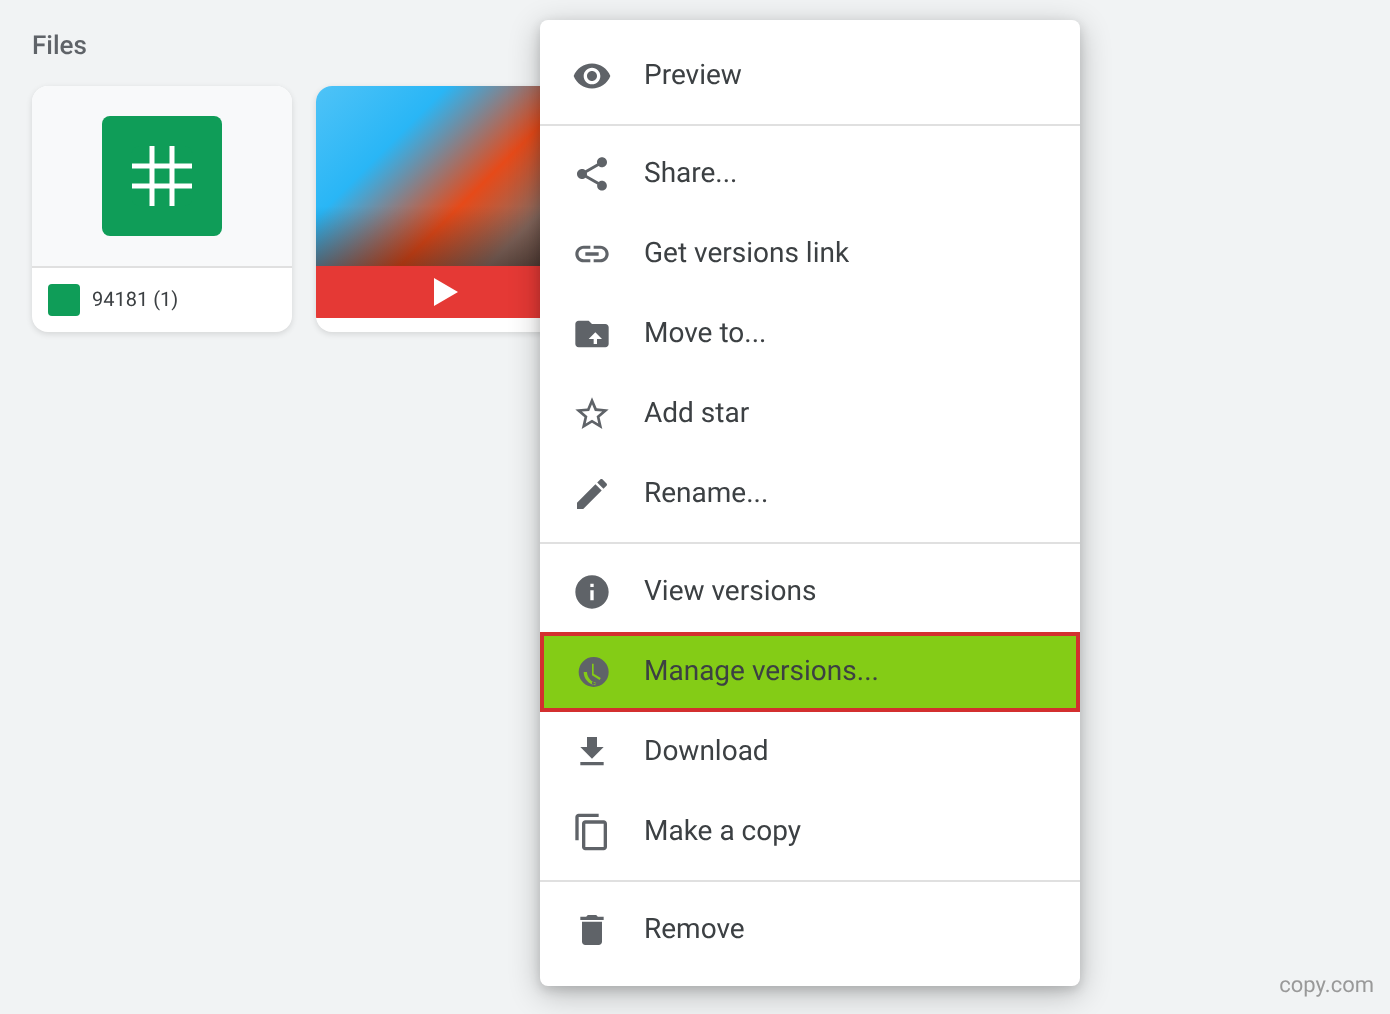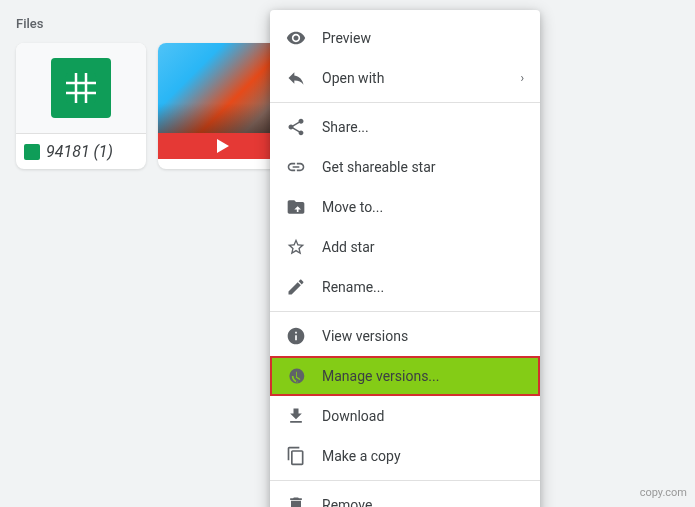--- a/index.html
+++ b/index.html
@@ -68,26 +68,25 @@
 
     .file-icon-small {
       width: 16px;
       height: 16px;
       background: #0f9d58;
       border-radius: 2px;
       flex-shrink: 0;
     }
 
     .file-name {
-      font-size: 16px;
+      font-size: 10px;
       color: #3c4043;
       overflow: hidden;
       text-overflow: ellipsis;
       white-space: nowrap;
-      font-style: italic;
     }
 
     .file-card-2 {
       width: 130px;
       background: #fff;
       border-radius: 8px;
       overflow: hidden;
       box-shadow: 0 1px 3px rgba(0,0,0,0.12);
       cursor: pointer;
       position: relative;
@@ -236,48 +235,39 @@
 
   <div class="menu-item">
     <span class="menu-item-icon">
       <svg viewBox="0 0 24 24">
           <path d="M12 4.5C7 4.5 2.73 7.61 1 12c1.73 4.39 6 7.5 11 7.5s9.27-3.11 11-7.5c-1.73-4.39-6-7.5-11-7.5zm0 12.5c-2.76 0-5-2.24-5-5s2.24-5 5-5 5 2.24 5 5-2.24 5-5 5zm0-8c-1.66 0-3 1.34-3 3s1.34 3 3 3 3-1.34 3-3-1.34-3-3-3z"></path>
         </svg>
     </span>
     <span class="menu-item-label">Preview</span>
   </div>
 
-  <div class="menu-item">
-    <span class="menu-item-icon">
-      <svg viewBox="0 0 24 24">
-          <path d="M10 9V5l-7 7 7 7v-4.1c5 0 8.5 1.6 11 5.1-1-5-4-10-11-11z"></path>
-        </svg>
-    </span>
-    <span class="menu-item-label">Open with</span>
-    <span class="menu-item-arrow">›</span>
-  </div>
 
   <div class="menu-divider"></div>
 
   <div class="menu-item">
     <span class="menu-item-icon">
       <svg viewBox="0 0 24 24">
           <path d="M18 16.08c-.76 0-1.44.3-1.96.77L8.91 12.7c.05-.23.09-.46.09-.7s-.04-.47-.09-.7l7.05-4.11c.54.5 1.25.81 2.04.81 1.66 0 3-1.34 3-3s-1.34-3-3-3-3 1.34-3 3c0 .24.04.47.09.7L8.04 9.81C7.5 9.31 6.79 9 6 9c-1.66 0-3 1.34-3 3s1.34 3 3 3c.79 0 1.5-.31 2.04-.81l7.12 4.16c-.05.21-.08.43-.08.65 0 1.61 1.31 2.92 2.92 2.92s2.92-1.31 2.92-2.92-1.31-2.92-2.92-2.92z"></path>
         </svg>
     </span>
     <span class="menu-item-label">Share...</span>
   </div>
 
   <div class="menu-item">
     <span class="menu-item-icon">
       <svg viewBox="0 0 24 24">
           <path d="M3.9 12c0-1.71 1.39-3.1 3.1-3.1h4V7H7c-2.76 0-5 2.24-5 5s2.24 5 5 5h4v-1.9H7c-1.71 0-3.1-1.39-3.1-3.1zM8 13h8v-2H8v2zm9-6h-4v1.9h4c1.71 0 3.1 1.39 3.1 3.1s-1.39 3.1-3.1 3.1h-4V17h4c2.76 0 5-2.24 5-5s-2.24-5-5-5z"></path>
         </svg>
     </span>
-    <span class="menu-item-label">Get shareable star</span>
+    <span class="menu-item-label">Get versions link</span>
   </div>
 
   <div class="menu-item">
     <span class="menu-item-icon">
       <svg viewBox="0 0 24 24">
           <path d="M20 6h-8l-2-2H4c-1.1 0-2 .9-2 2v12c0 1.1.9 2 2 2h16c1.1 0 2-.9 2-2V8c0-1.1-.9-2-2-2zm-2 9h-3v3h-2v-3h-3l4-4 4 4z"></path>
         </svg>
     </span>
     <span class="menu-item-label">Move to...</span>
   </div>

